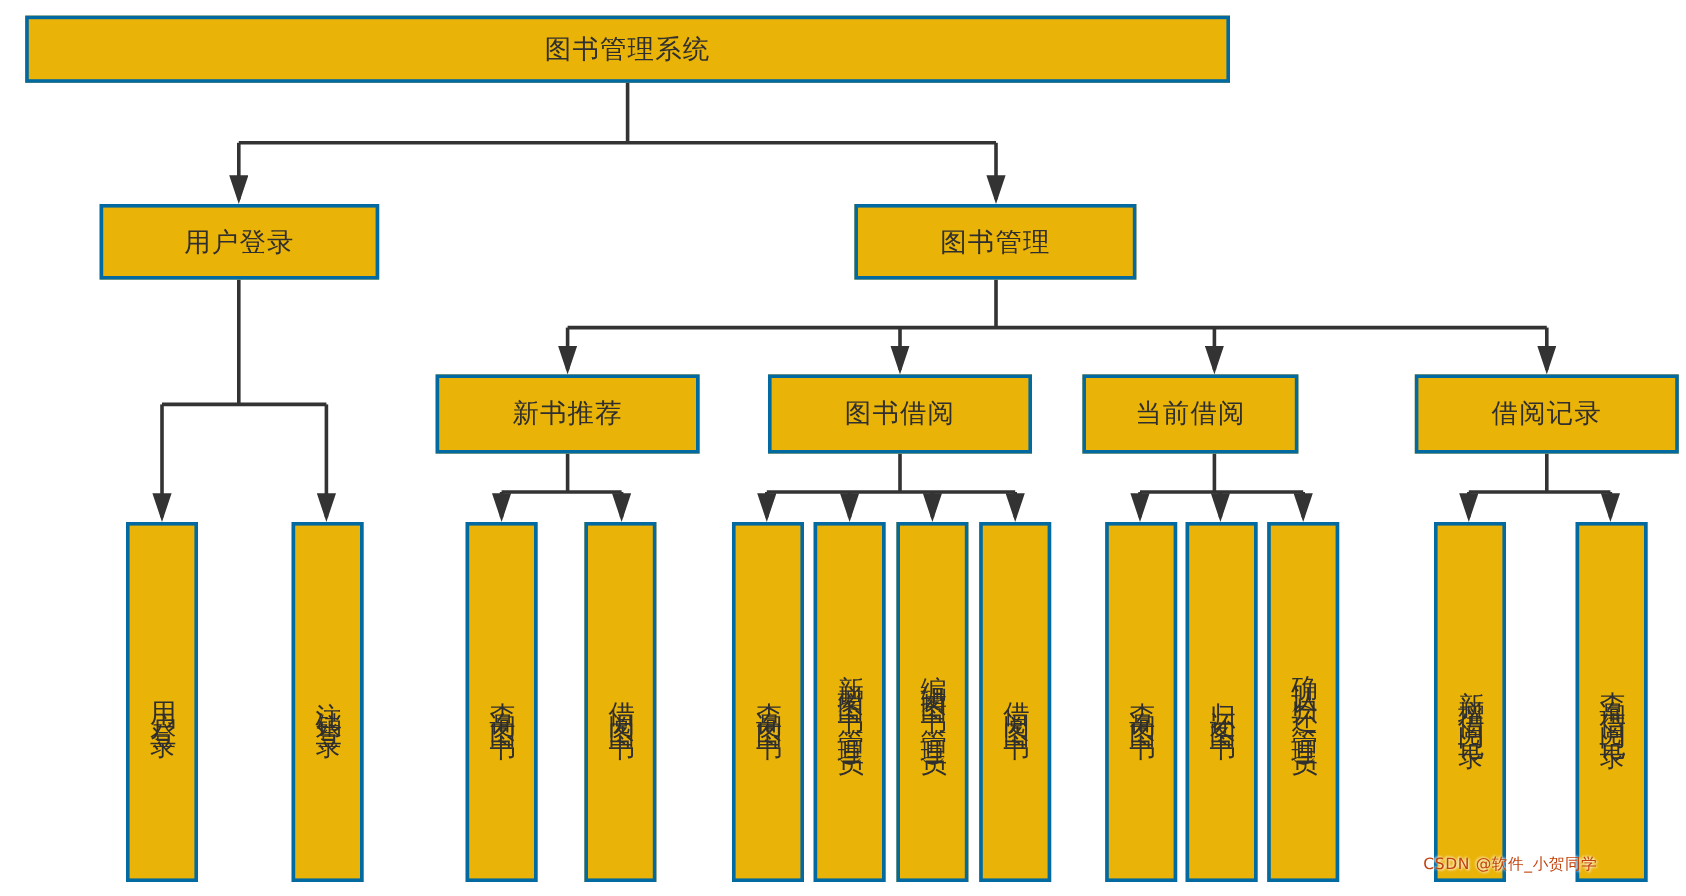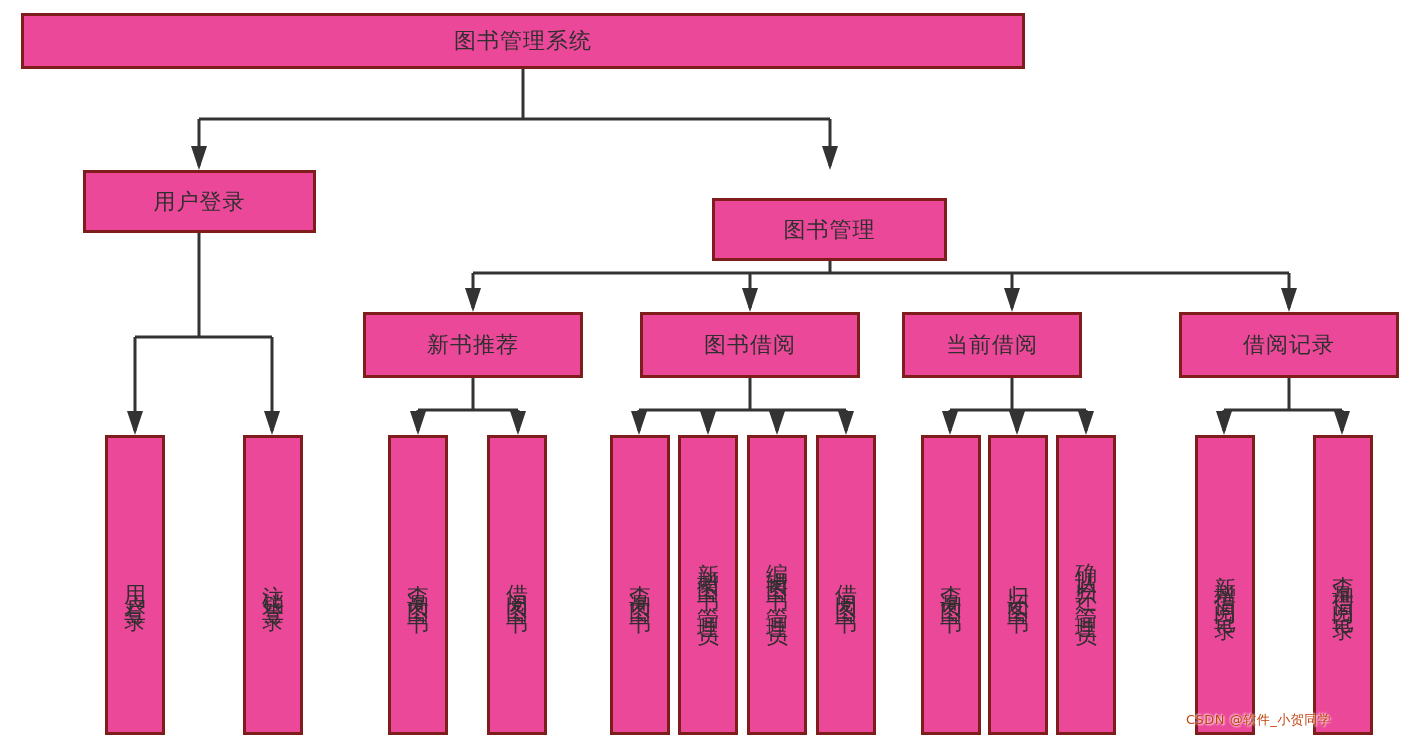--- a/index.html
+++ b/index.html
@@ -5,21 +5,21 @@
   html,body { margin:0; padding:0; }
   body {
     width:1405px; height:747px; position:relative; overflow:hidden;
     background:#ffffff;
     font-family:"DejaVu Sans","Liberation Sans",sans-serif;
     color:#2f2f2f;
   }
   .connectors { position:absolute; left:0; top:0; z-index:0; }
   .box {
     position:absolute; box-sizing:border-box; z-index:1;
-    border:3px solid #7f1d1d; background:#ec4899;
+    border:3px solid #0369a1; background:#eab308;
     display:flex; align-items:center; justify-content:center;
   }
   .box span { font-size:22px; letter-spacing:1px; white-space:nowrap; }
   .leaf span {
     writing-mode:vertical-rl; text-orientation:mixed;
     letter-spacing:9px; line-height:1; white-space:normal;
   }
   .watermark {
     position:absolute; left:1186px; top:711px; z-index:2;
     font-size:13px; letter-spacing:0.5px; color:#c2410c; white-space:nowrap;
@@ -78,21 +78,21 @@
   </g>
 </svg>
 
 <div class="box" style="left:21px;top:13px;width:1004px;height:56px;">
   <span>图书管理系统</span>
 </div>
 
 <div class="box" style="left:83px;top:170px;width:233px;height:63px;">
   <span>用户登录</span>
 </div>
-<div class="box" style="left:712px;top:170px;width:235px;height:63px;margin-top:28px;">
+<div class="box" style="left:712px;top:170px;width:235px;height:63px;">
   <span>图书管理</span>
 </div>
 
 <div class="box" style="left:363px;top:312px;width:220px;height:66px;">
   <span>新书推荐</span>
 </div>
 <div class="box" style="left:640px;top:312px;width:220px;height:66px;align-items:center;">
   <span>图书借阅</span>
 </div>
 <div class="box" style="left:902px;top:312px;width:180px;height:66px;">

